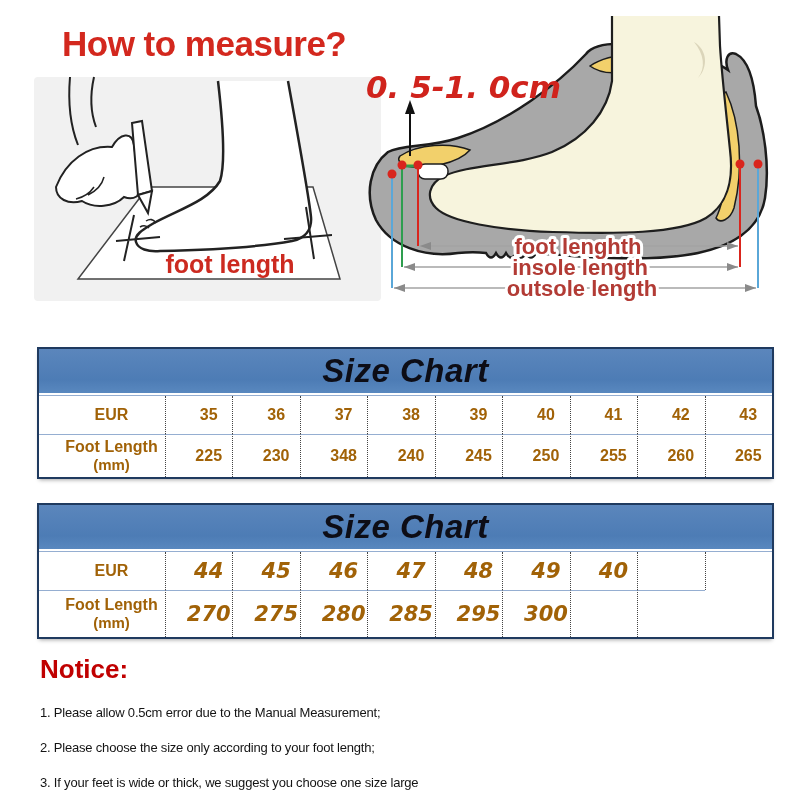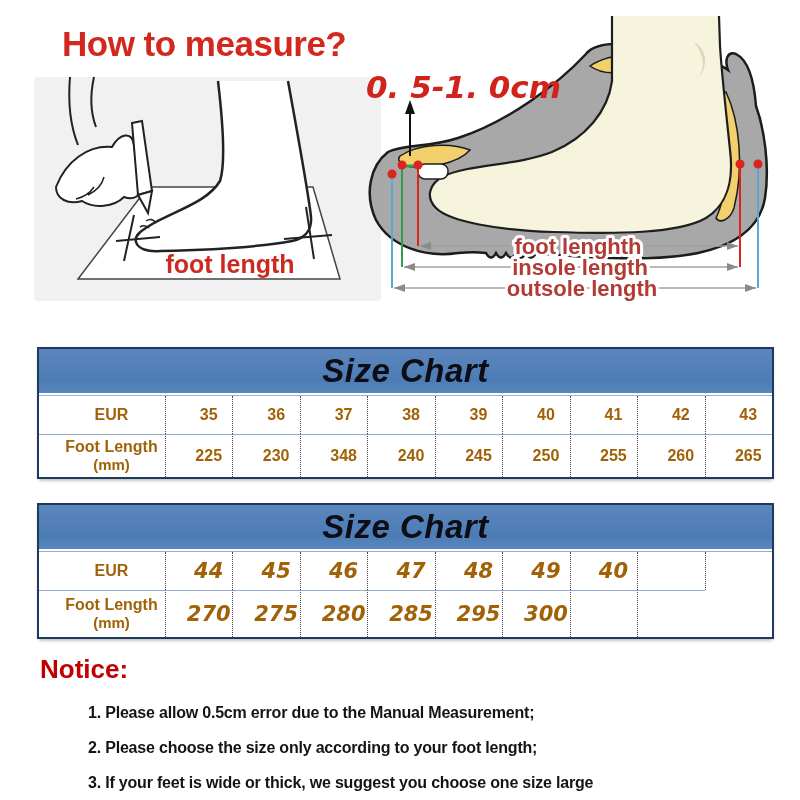--- a/index.html
+++ b/index.html
@@ -37,22 +37,22 @@
   .hcell .sub{font-size:15px;}
   #t1 .num{font-weight:bold;font-size:16px;}
   #t2 .num{font-style:italic;font-weight:600;font-size:21px;
            font-family:"DejaVu Sans","Liberation Sans",sans-serif;}
   #t1{top:347px;}
   #t2{top:503px;}
 
   
   .notice{position:absolute;left:40px;top:654px;width:730px;}
   .notice-title{color:#c00000;font-weight:bold;font-size:26px;}
-  .notice-items{margin-top:10px;margin-left:48px;color:#141414;font-size:16px;
-                line-height:35px;letter-spacing:-0.2px;font-weight:bold;}
+  .notice-items{margin-top:10px;color:#141414;font-size:13px;
+                line-height:35px;letter-spacing:-0.2px;}
 </style>
 </head>
 <body>
 
 <div id="canvas">
 
   <div class="htm-title">How to measure?</div>
 
   <svg id="left-illus" class="illus" viewBox="0 0 355 230">
     <rect x="4" y="2" width="347" height="224" rx="4" fill="#f1f1f1"></rect>

